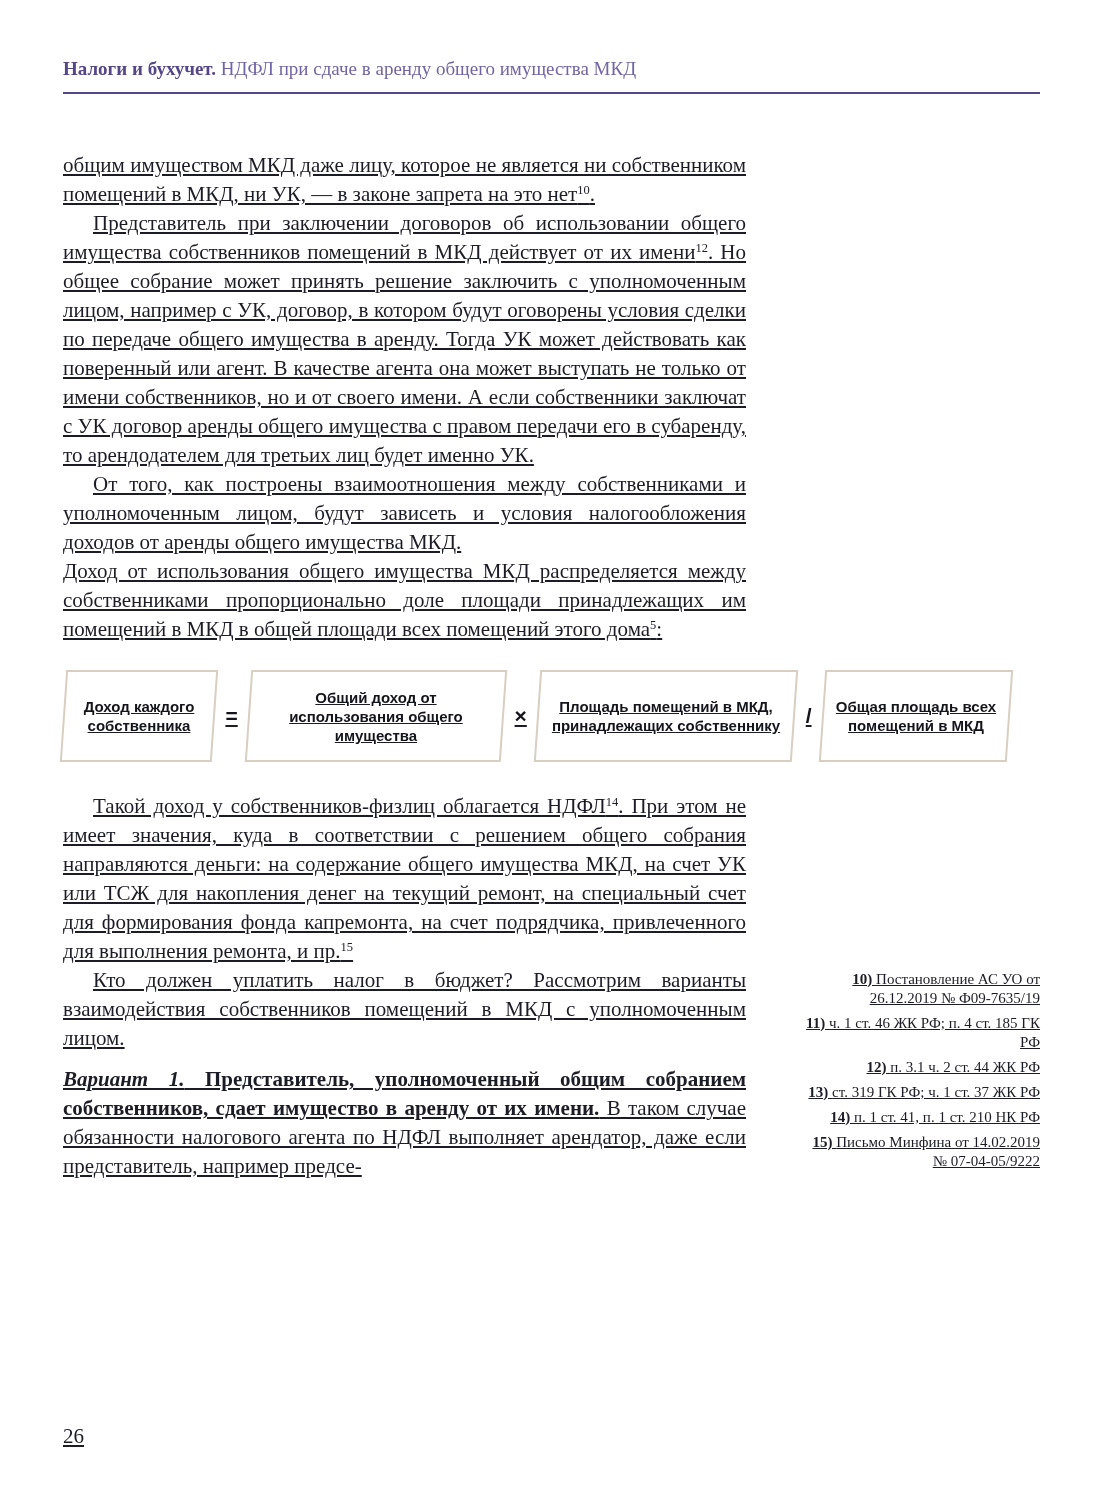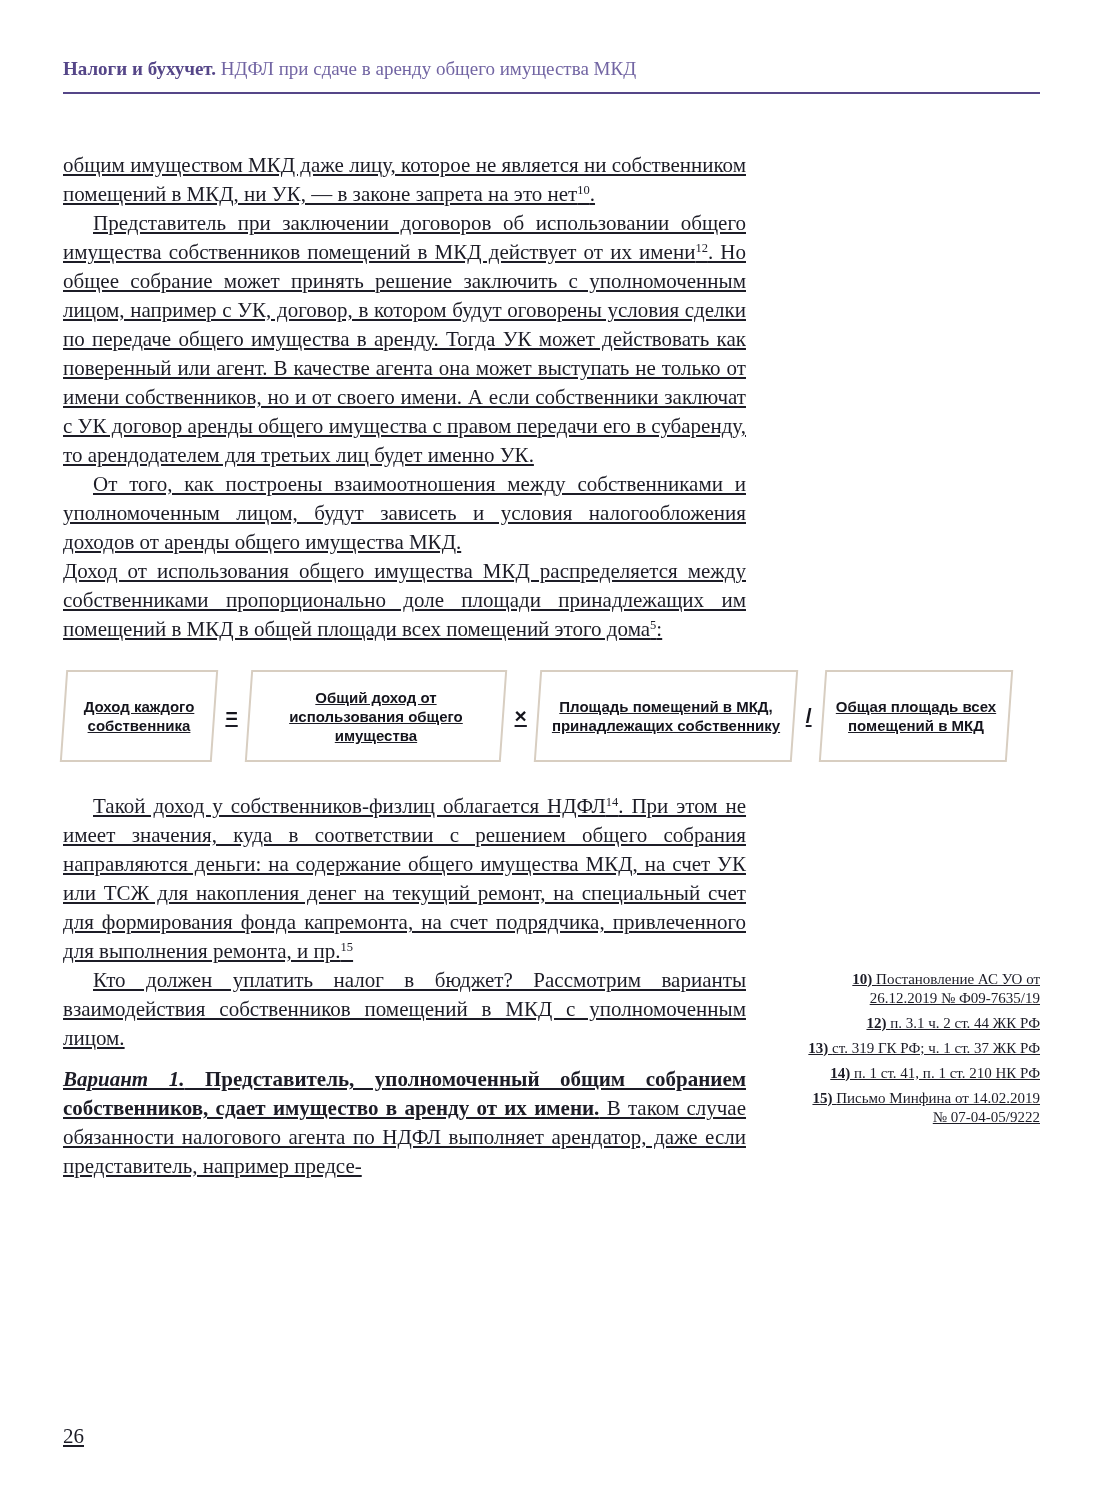--- a/index.html
+++ b/index.html
@@ -141,20 +141,21 @@
     </div>
 
     <div class="lower-row">
       <div class="main-col">
           <p class="para indent"><span class="text-run">Такой доход у собственников-физлиц облагается НДФЛ</span><sup class="fn-ref">14</sup><span class="text-run">. При этом не имеет значения, куда в соответствии с решением общего собрания направляются деньги: на содержание общего имущества МКД, на счет УК или ТСЖ для накопления денег на текущий ремонт, на специальный счет для формирования фонда капремонта, на счет подрядчика, привлеченного для выполнения ремонта, и пр.</span><sup class="fn-ref">15</sup></p>
           <p class="para indent"><span class="text-run">Кто должен уплатить налог в бюджет? Рассмотрим варианты взаимодействия собственников помещений в МКД с уполномоченным лицом.</span></p>
           <p class="para variant"><span class="text-run b i">Вариант 1.</span><span class="text-run b">  </span><span class="text-run b">Представитель, уполномоченный общим собранием собственников, сдает имущество в аренду от их имени.</span><span class="text-run"> В таком случае обязанности налогового агента по НДФЛ выполняет арендатор, даже если представитель, например предсе-</span></p>
         </div>
       <aside class="footnotes">
           <div class="footnote"><span class="fn-num">10) </span><span class="fn-text">Постановление АС УО от 26.12.2019 № Ф09-7635/19</span></div>
+          <div class="footnote"><span class="fn-num">11) </span><span class="fn-text">ч. 1 ст. 46 ЖК РФ; п. 4 ст. 185 ГК РФ</span></div>
           <div class="footnote"><span class="fn-num">12) </span><span class="fn-text">п. 3.1 ч. 2 ст. 44 ЖК РФ</span></div>
           <div class="footnote"><span class="fn-num">13) </span><span class="fn-text">ст. 319 ГК РФ; ч. 1 ст. 37 ЖК РФ</span></div>
           <div class="footnote"><span class="fn-num">14) </span><span class="fn-text">п. 1 ст. 41, п. 1 ст. 210 НК РФ</span></div>
           <div class="footnote"><span class="fn-num">15) </span><span class="fn-text">Письмо Минфина от 14.02.2019 № 07-04-05/9222</span></div>
         </aside>
     </div>
 
   </main>
 
   <div class="page-number">26</div>

